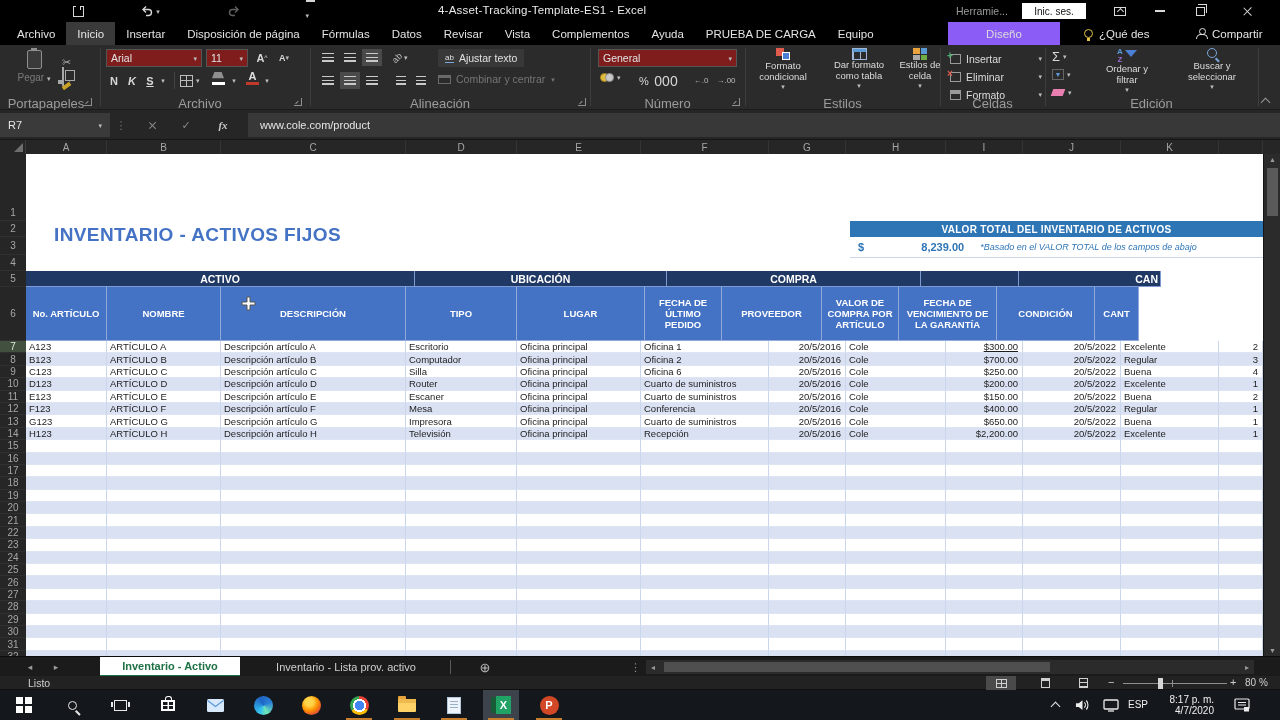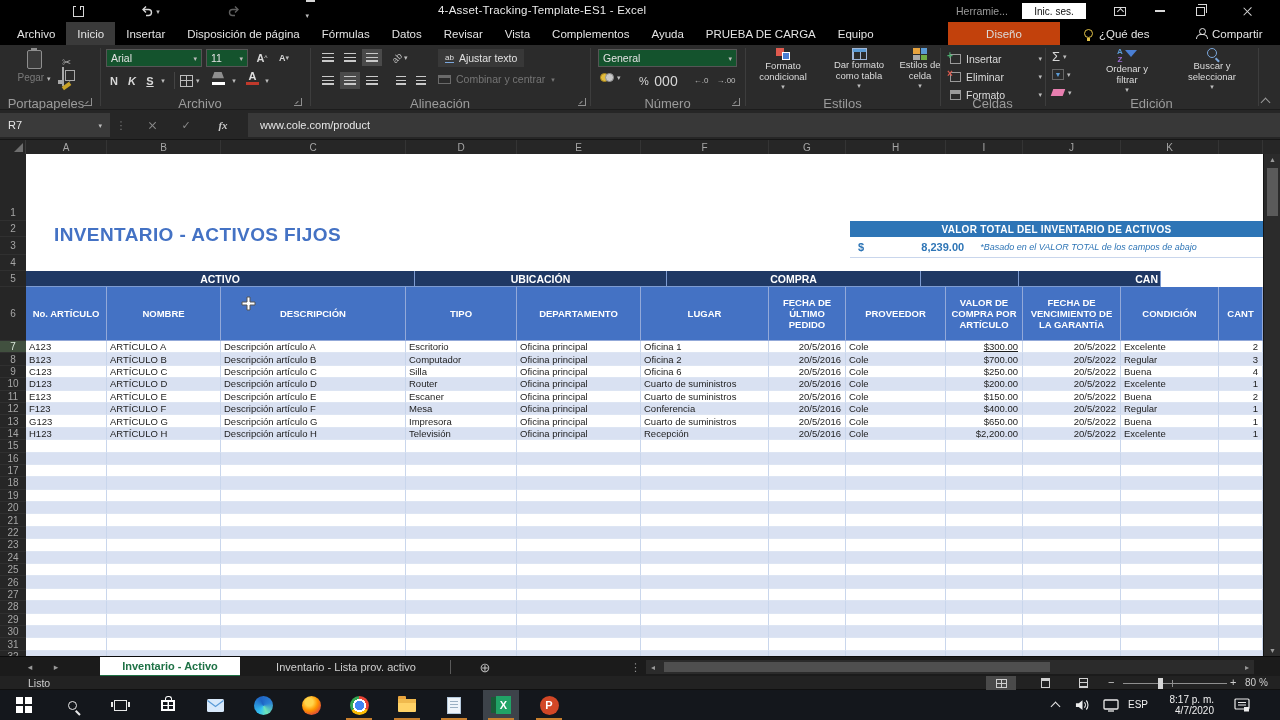--- a/index.html
+++ b/index.html
@@ -25,39 +25,39 @@
   .ico-restore { width:9px; height:9px; border:1.2px solid #d9d9d9; position:relative; }
   .ico-restore:before { content:""; position:absolute; left:1.5px; top:-3.5px; width:8px; height:8px; border:1.2px solid #d9d9d9; border-left:none; border-bottom:none; }
   .ico-x { position:relative; width:11px; height:11px; }
   .ico-x:before,.ico-x:after { content:""; position:absolute; left:5px; top:0; width:1.4px; height:11px; background:#d9d9d9; }
   .ico-x:before { transform:rotate(45deg);} .ico-x:after { transform:rotate(-45deg);}
 
   
   #tabrow { position:absolute; left:0; top:22px; width:1280px; height:23px; background:#000; display:flex; align-items:stretch; padding-left:6px; }
   .rtab { padding:0 11px; font-size:11.5px; color:#e3e3e3; display:flex; align-items:center; white-space:nowrap; }
   .rtab.active { background:#3a3a3a; }
-  .ctx-tab { position:absolute; left:948px; top:0; width:112px; height:23px; background:#c2410c; color:#dcdcdc;
+  .ctx-tab { position:absolute; left:948px; top:0; width:112px; height:23px; background:#8b5cf6; color:#dcdcdc;
     font-size:11.5px; display:flex; align-items:center; justify-content:center; }
   .tellme { position:absolute; left:1084px; top:0; height:23px; display:flex; align-items:center; gap:6px; color:#e3e3e3; font-size:11.5px; }
   .bulb { width:9px; height:9px; border:1.3px solid #e3c34a; border-radius:50%; position:relative; }
   .bulb:after { content:""; position:absolute; left:2px; bottom:-3.5px; width:3px; height:2.5px; background:#e3c34a; }
   .share { position:absolute; left:1196px; top:0; height:23px; display:flex; align-items:center; gap:6px; color:#e3e3e3; font-size:11.5px; }
   .person { width:10px; height:11px; position:relative; }
   .person:before { content:""; position:absolute; left:2.5px; top:0; width:5px; height:5px; border:1.2px solid #e3e3e3; border-radius:50%; }
   .person:after { content:""; position:absolute; left:0; bottom:0; width:10px; height:4px; border:1.2px solid #e3e3e3; border-bottom:none; border-radius:5px 5px 0 0; }
 
   
   #ribbon { position:absolute; left:0; top:45px; width:1280px; height:65px; background:#2b2b2b; border-bottom:1px solid #1c1c1c; color:#d8d8d8; }
   .gdiv { position:absolute; top:3px; height:58px; width:1px; background:#3d3d3d; }
   .glabel { position:absolute; top:51px; height:12px; font-size:13px; color:#9b9b9b; text-align:center; }
   .launcher { position:absolute; top:53px; width:8px; height:8px; border-right:1.2px solid #8f8f8f; border-bottom:1.2px solid #8f8f8f; }
   .launcher:before { content:""; position:absolute; right:2px; bottom:2px; width:4px; height:1.2px; background:#8f8f8f; transform:rotate(-45deg); }
   .caret { font-size:7px; color:#bdbdbd; line-height:1; }
   .dim { color:#757575 !important; }
-  .combo { background:#14532d; border:1px solid #555; height:18px; display:flex; align-items:center; font-size:10.5px; color:#e2e2e2; padding:0 4px; }
+  .combo { background:#7f1d1d; border:1px solid #555; height:18px; display:flex; align-items:center; font-size:10.5px; color:#e2e2e2; padding:0 4px; }
   .combo .caret { margin-left:auto; }
   .rbtn-sm { height:17px; display:flex; align-items:center; justify-content:center; font-size:11px; color:#d8d8d8; }
   .selbox { background:#4a4a4a; }
   .bars { width:12px; height:9px; background:repeating-linear-gradient(#c9c9c9 0 1.4px, transparent 1.4px 3.6px); }
   .clipboard-ico { width:15px; height:19px; border:1.5px solid #8f8f8f; border-radius:2px; position:relative; background:#3a3a3a; }
   .clipboard-ico:before { content:""; position:absolute; left:3px; top:-3px; width:6px; height:3px; background:#8f8f8f; }
   .copy-ico { width:8px; height:9px; border:1.2px solid #a8a8a8; position:relative; }
   .copy-ico:before { content:""; position:absolute; left:2px; top:2px; width:8px; height:9px; border:1.2px solid #a8a8a8; background:#2b2b2b; }
   .brush-ico { width:10px; height:10px; position:relative; }
   .brush-ico:before { content:""; position:absolute; left:0; top:0; width:9px; height:4px; background:#c9a227; transform:rotate(-35deg); }
@@ -553,21 +553,20 @@
           <div class="gcell" style="width: 252px;">UBICACIÓN</div>
           <div class="gcell" style="width: 254px;">COMPRA</div>
           <div class="gcell" style="width: 98px;"></div>
           <div class="gcell right" style="width: 142px;">CAN</div>
         </div>
         <div class="hrow">
           <div class="hcell" style="width: 81px;">No. ARTÍCULO</div>
           <div class="hcell" style="width: 114px;">NOMBRE</div>
           <div class="hcell" style="width: 185px;">DESCRIPCIÓN</div>
           <div class="hcell" style="width: 111px;">TIPO</div>
-          <div class="hcell" style="width: 124px;">DEPARTAMENTO</div>
           <div class="hcell" style="width: 128px;">LUGAR</div>
           <div class="hcell" style="width: 77px;">FECHA DE ÚLTIMO PEDIDO</div>
           <div class="hcell" style="width: 100px;">PROVEEDOR</div>
           <div class="hcell" style="width: 77px;">VALOR DE COMPRA POR ARTÍCULO</div>
           <div class="hcell" style="width: 98px;">FECHA DE VENCIMIENTO DE LA GARANTÍA</div>
           <div class="hcell" style="width: 98px;">CONDICIÓN</div>
           <div class="hcell" style="width: 44px;">CANT</div>
         </div>
         <div class="drow">
           <div class="dcell" style="width: 81px;">A123</div>

